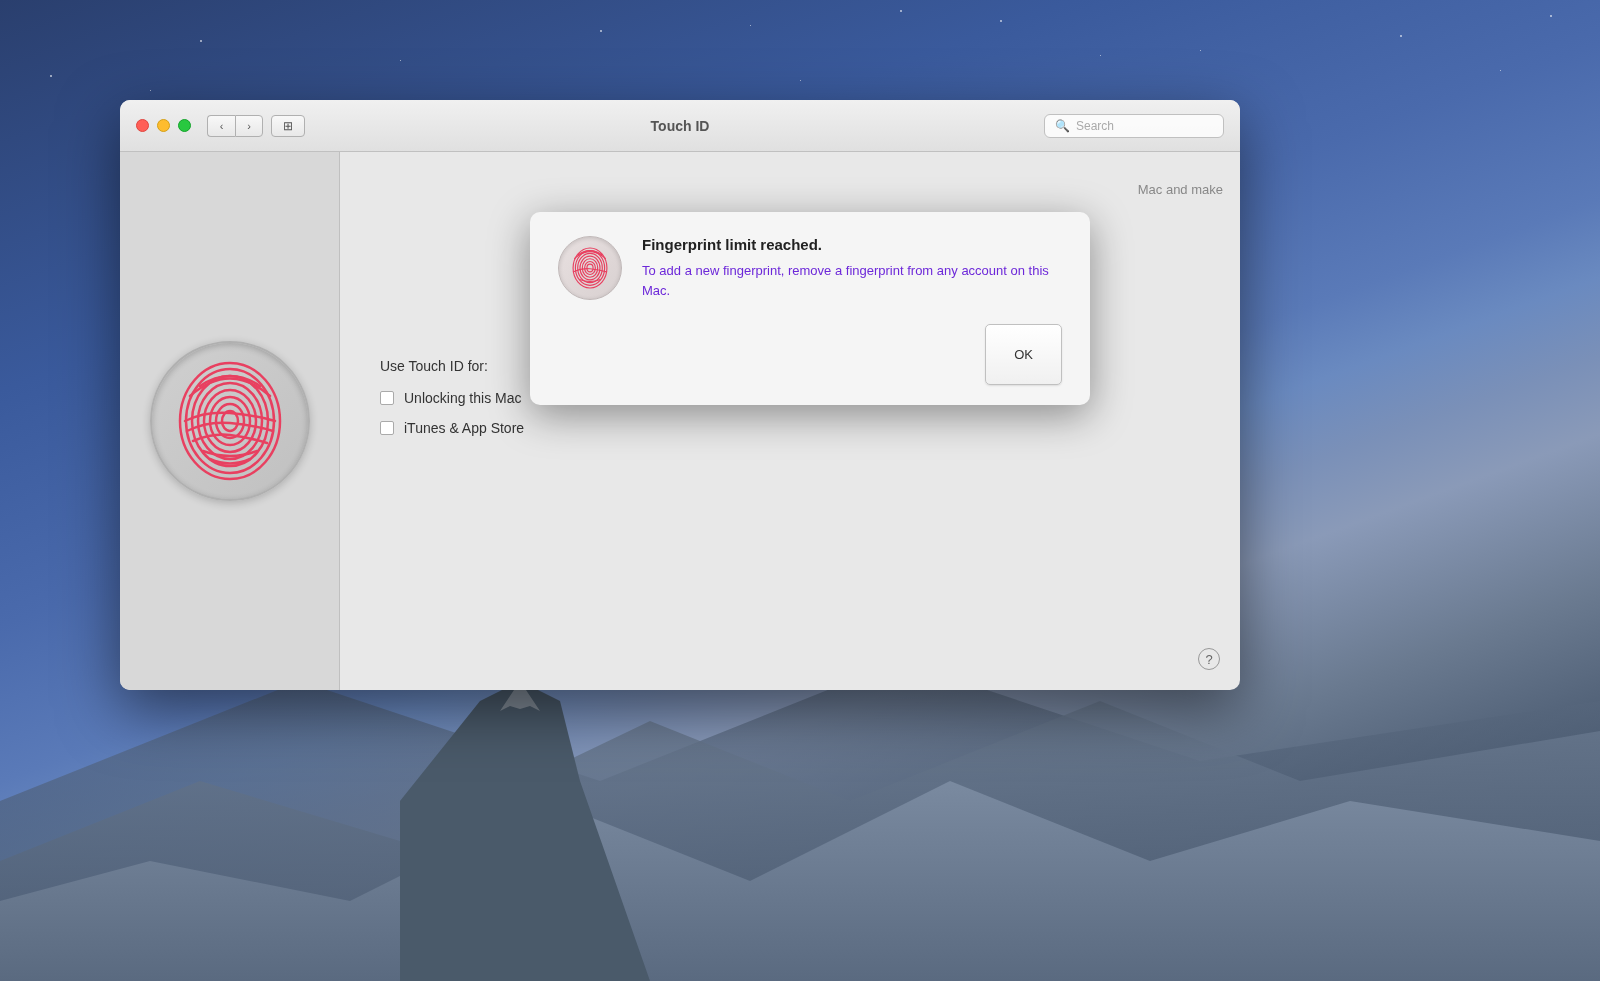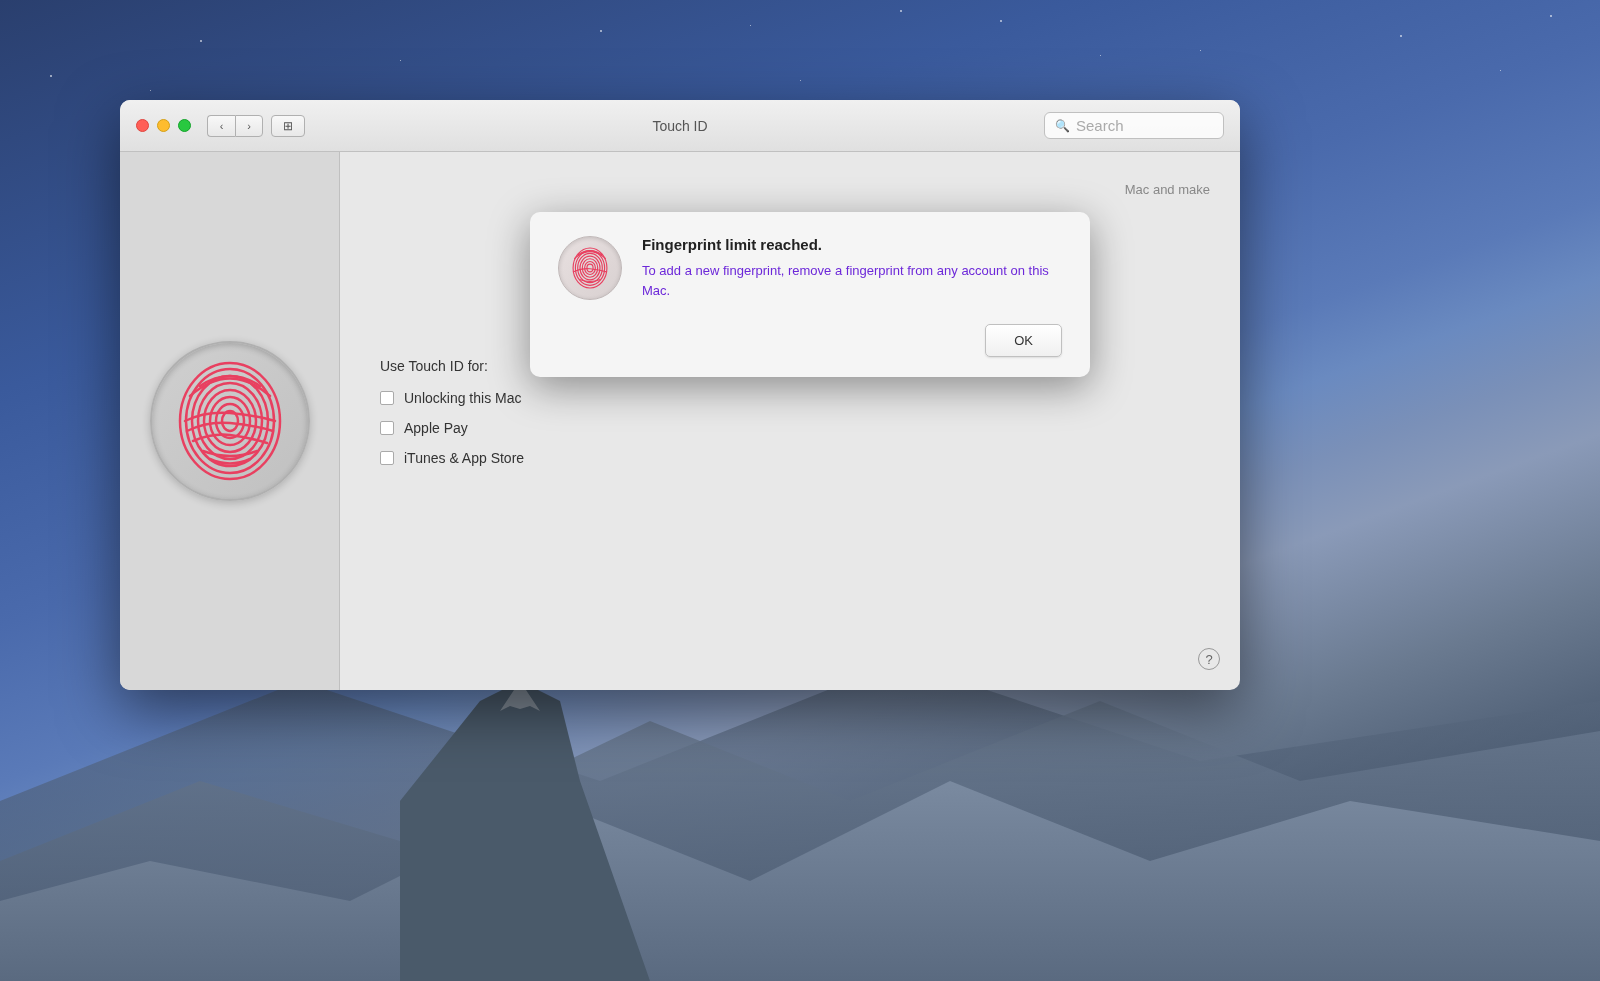--- a/index.html
+++ b/index.html
@@ -136,21 +136,21 @@
       margin-left: 8px;
       font-size: 10px;
       color: #555;
     }
 
     .window-title {
       position: absolute;
       left: 50%;
       transform: translateX(-50%);
       font-size: 14px;
-      font-weight: 400;
+      font-weight: 700;
       color: #555;
     }
 
     .search-box {
       margin-left: auto;
       display: flex;
       align-items: center;
       background: rgba(255,255,255,0.8);
       border: 1px solid #c0c0c0;
       border-radius: 6px;
@@ -158,21 +158,21 @@
       width: 180px;
     }
 
     .search-icon-wrap {
       color: #999;
       font-size: 12px;
       margin-right: 6px;
     }
 
     .search-input-text {
-      font-size: 15px;
+      font-size: 12px;
       color: #aaa;
     }
 
     
     .window-content {
       display: flex;
       height: calc(100% - 52px);
     }
 
     
@@ -324,40 +324,40 @@
       color: #6d28d9;
       line-height: 1.5;
     }
 
     .dialog-footer {
       display: flex;
       justify-content: flex-end;
     }
 
     .ok-button {
-      padding: 8px 28px;
+      padding: 22px 28px;
       background: linear-gradient(to bottom, #ffffff, #f0f0f0);
       border: 1px solid #c0c0c0;
       border-radius: 5px;
       font-size: 13px;
       color: #333;
       cursor: pointer;
       box-shadow: 0 1px 2px rgba(0,0,0,0.1);
     }
 
     .add-fp-text {
       font-size: 14px;
       color: #aaa;
     }
 
     
     .partial-text {
       position: absolute;
       top: 30px;
-      right: 30px;
+      right: 17px;
       font-size: 13px;
       color: #888;
     }
   </style>
 </head>
 <body>
 
 <div class="desktop-bg"></div>
 
 <div class="stars">
@@ -478,24 +478,20 @@
       </div>
 
       <div class="use-touchid-section">
         <div class="use-touchid-title">Use Touch ID for:</div>
 
         <div class="checkbox-row">
           <div class="checkbox"></div>
           <span class="checkbox-label">Unlocking this Mac</span>
         </div>
 
-        <div class="checkbox-row">
-          <div class="checkbox"></div>
-          <span class="checkbox-label">Apple Pay</span>
-        </div>
 
         <div class="checkbox-row">
           <div class="checkbox"></div>
           <span class="checkbox-label">iTunes &amp; App Store</span>
         </div>
 
       </div>
 
       <div class="help-btn">
         <span>?</span>

